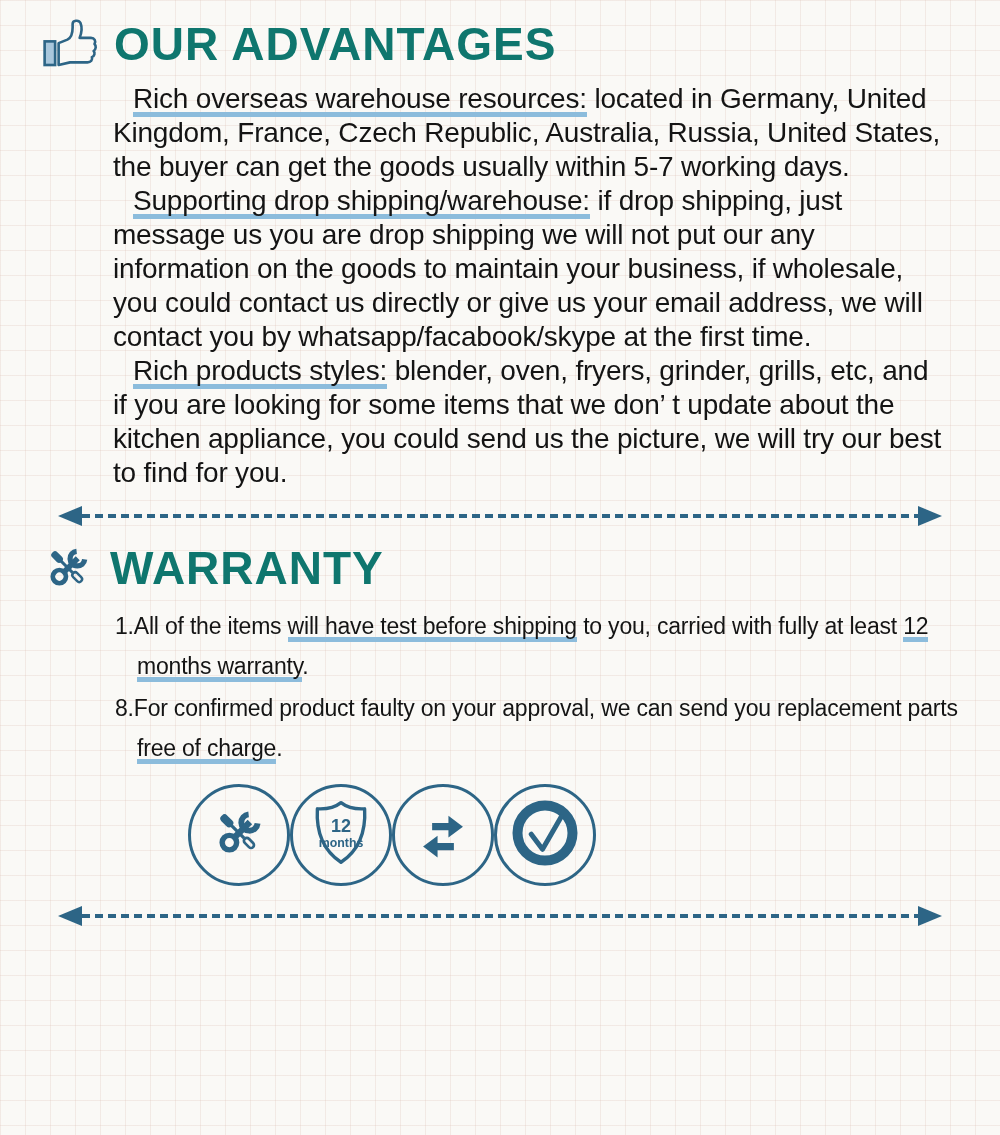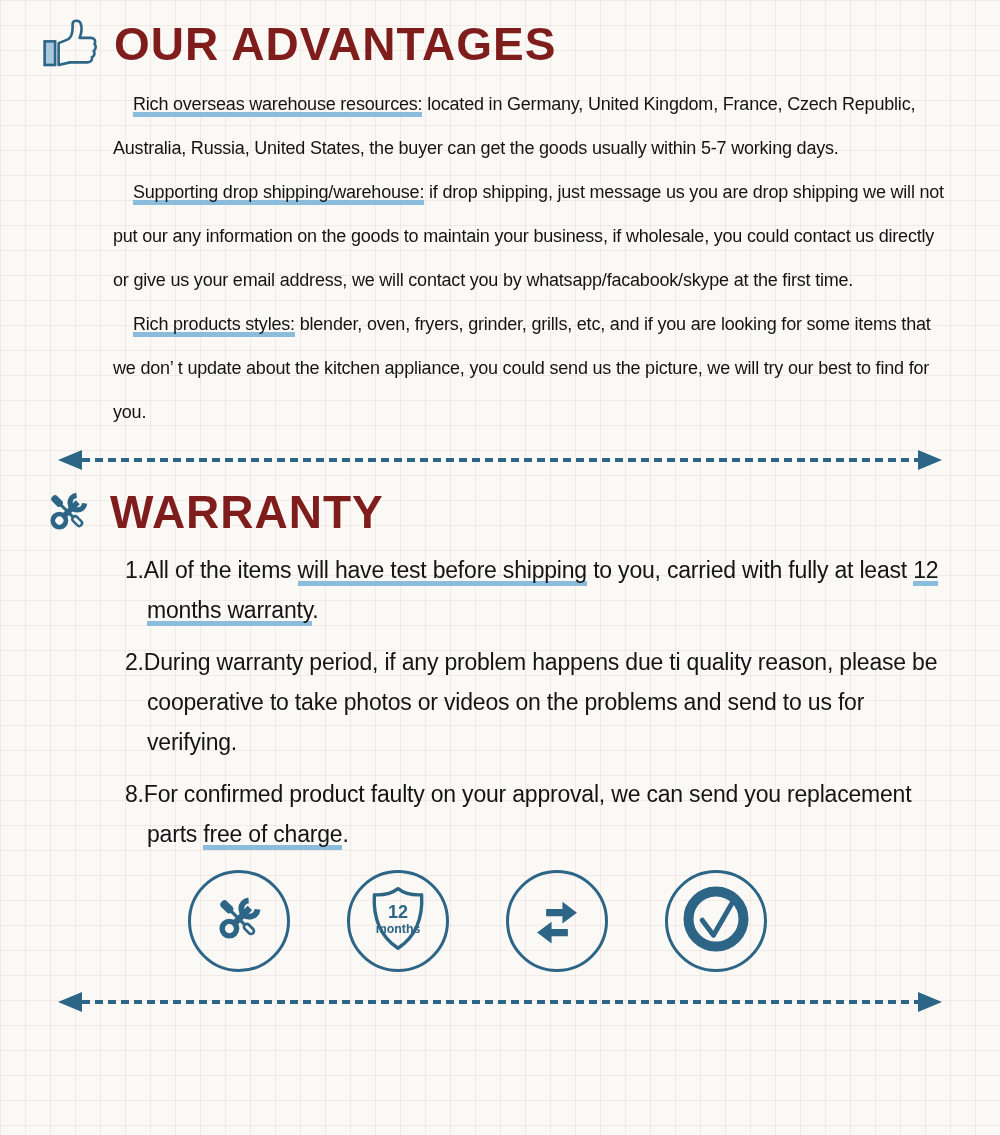--- a/index.html
+++ b/index.html
@@ -9,39 +9,39 @@
     background-image:
       linear-gradient(to right, rgba(222,198,188,0.30) 1px, transparent 1px),
       linear-gradient(to bottom, rgba(222,198,188,0.30) 1px, transparent 1px);
     background-size:25px 25px;
     font-family:"Liberation Sans", sans-serif;
     color:#141414;
   }
   .section-header{display:flex;align-items:center;gap:16px;margin:16px 0 4px 42px;}
   .section-header .hicon{flex:0 0 auto;display:flex;align-items:center;}
   .section-title{
-    font-size:46px;font-weight:bold;color:#7f1d1d;letter-spacing:1px;line-height:1.1;
+    font-size:46px;font-weight:bold;color:#0f766e;letter-spacing:1px;line-height:1.1;
   }
-  .paras{margin:10px 0 8px 113px;width:832px;font-size:18px;line-height:44px;letter-spacing:-0.2px;}
+  .paras{margin:10px 0 8px 113px;width:832px;font-size:28px;line-height:34px;letter-spacing:-0.2px;}
   .paras p{margin:0;text-indent:20px;}
   .ul{
     background:linear-gradient(#8cbcdc,#8cbcdc) no-repeat left bottom/100% 5px;
     padding-bottom:3px;
   }
   .divider{display:flex;align-items:center;height:20px;margin:16px 58px 0 58px;}
   .divider .dash{
     flex:1;height:4px;
     background:repeating-linear-gradient(90deg,#2d6586 0 8px,transparent 8px 13px);
   }
   .tri-left{width:0;height:0;border-top:10px solid transparent;border-bottom:10px solid transparent;border-right:24px solid #2d6586;}
   .tri-right{width:0;height:0;border-top:10px solid transparent;border-bottom:10px solid transparent;border-left:24px solid #2d6586;}
   .warranty-header{}
   .wlist{margin:12px 0 0 113px;width:856px;font-size:23px;line-height:40px;letter-spacing:-0.2px;}
-  .wlist .item{margin:12px;padding-left:22px;text-indent:-22px;}
-  .icon-row{display:flex;gap:57px;margin:16px 0 0 188px;}
+  .wlist .item{margin:2px;padding-left:22px;text-indent:-22px;}
+  .icon-row{display:flex;margin:16px 0 0 188px;}
   .icon-circle{
     width:96px;height:96px;border:3px solid #2d6586;border-radius:50%;
     display:flex;align-items:center;justify-content:center;flex:0 0 auto;
   }
   .divider.bottom{margin-top:20px;}
   svg text{font-family:"Liberation Sans", sans-serif;}
 </style>
 </head>
 <body>
 
@@ -82,21 +82,20 @@
           <circle cx="32" cy="47" r="8" fill="none" stroke="#2d6586" stroke-width="6"></circle>
         </g>
       </g>
     </svg>
   </span>
   <span class="section-title">WARRANTY</span>
 </div>
 
 <div class="wlist">
   <p class="item"><span>1.All of the items </span><span class="ul">will have test before shipping</span><span> to you, carried with fully at least </span><span class="ul">12 months warranty</span><span>.</span></p>
-  <p class="item"><span>2.During warranty period, if any problem happens due ti quality reason, please be cooperative to take photos or videos on the problems and send to us for verifying.</span></p>
   <p class="item"><span>8.For confirmed product faulty on your approval, we can send you replacement parts </span><span class="ul">free of charge</span><span>.</span></p>
 </div>
 
 <div class="icon-row">
 
   <div class="icon-circle">
     <span>
       <svg width="58" height="58" viewBox="0 0 64 64">
         <g fill="#2d6586">
           <g transform="rotate(-45 32 32)">

